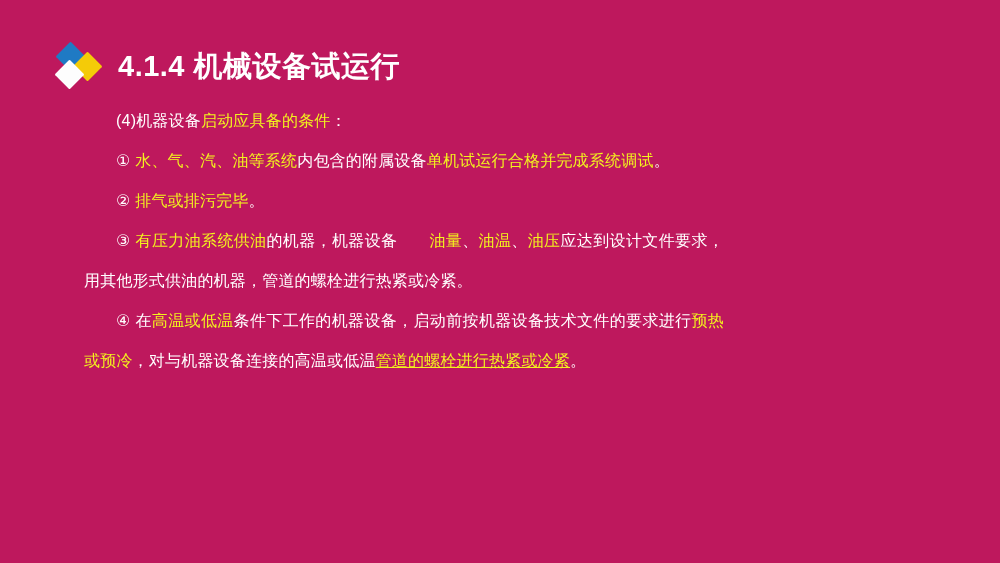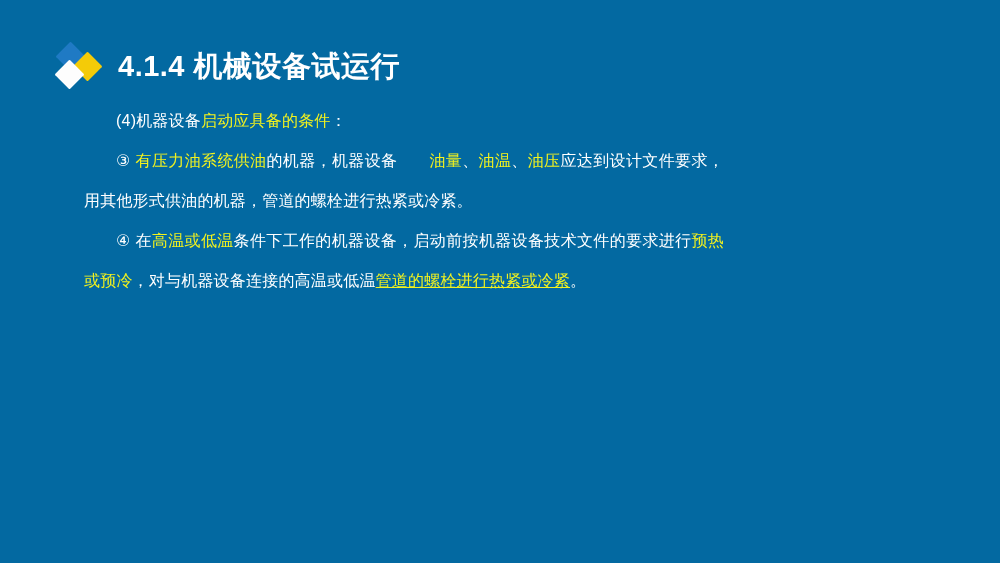--- a/index.html
+++ b/index.html
@@ -90,30 +90,32 @@
     text-justify: inter-ideograph;
   }
 
   .hl {
     color: #f2f21e;
   }
 </style>
 </head>
 <body style="background: rgb(19, 52, 89);">
 
-<div class="slide" style="background: #0369a1;">
+<div class="slide" style="background: #be185d;">
 
   <div class="title-row">
     <span class="logo-mark">
       <span class="dia dia-blue" style="background: rgb(31, 122, 196);"></span>
       <span class="dia dia-yellow" style="background: rgb(244, 203, 8);"></span>
       <span class="dia dia-white" style="background: rgb(253, 253, 253);"></span>
     </span>
     <span class="slide-title">4.1.4  机械设备试运行</span>
   </div>
 
   <div class="body-copy" style="color: rgb(255, 255, 255);">
     <p class="para" id="p-intro"><span>(4)机器设备</span><span class="hl" style="color: rgb(242, 242, 30);">启动应具备的条件</span><span>：</span></p>
+    <p class="para" id="p-item-1"><span>① </span><span class="hl" style="color: rgb(242, 242, 30);">水、气、汽、油等系统</span><span>内包含的附属设备</span><span class="hl" style="color: rgb(242, 242, 30);">单机试运行合格并完成系统调试</span><span>。</span></p>
+    <p class="para" id="p-item-2"><span>② </span><span class="hl" style="color: rgb(242, 242, 30);">排气或排污完毕</span><span>。</span></p>
     <p class="para" id="p-item-3"><span>③ </span><span class="hl" style="color: rgb(242, 242, 30);">有压力油系统供油</span><span>的机器，机器设备</span><span class="hl" style="color: rgb(242, 242, 30); padding-left: 32px;">油量</span><span>、</span><span class="hl" style="color: rgb(242, 242, 30);">油温</span><span>、</span><span class="hl" style="color: rgb(242, 242, 30); margin-top: 20px;">油压</span><span>应达到设计文件要求，用其他形式供油的机器，管道的螺栓进行热紧或冷紧。</span></p>
     <p class="para" id="p-item-4"><span>④ 在</span><span class="hl" style="color: rgb(242, 242, 30);">高温或低温</span><span>条件下工作的机器设备，启动前按机器设备技术文件的要求进行</span><span class="hl" style="color: rgb(242, 242, 30); margin-top: 17px;">预热或预冷</span><span>，对与机器设备连接的高温或低温</span><span class="hl" style="color: rgb(242, 242, 30); text-decoration: underline;">管道的螺栓进行热紧或冷紧</span><span>。</span></p>
   </div>
 
 </div>
 
 </body></html>

